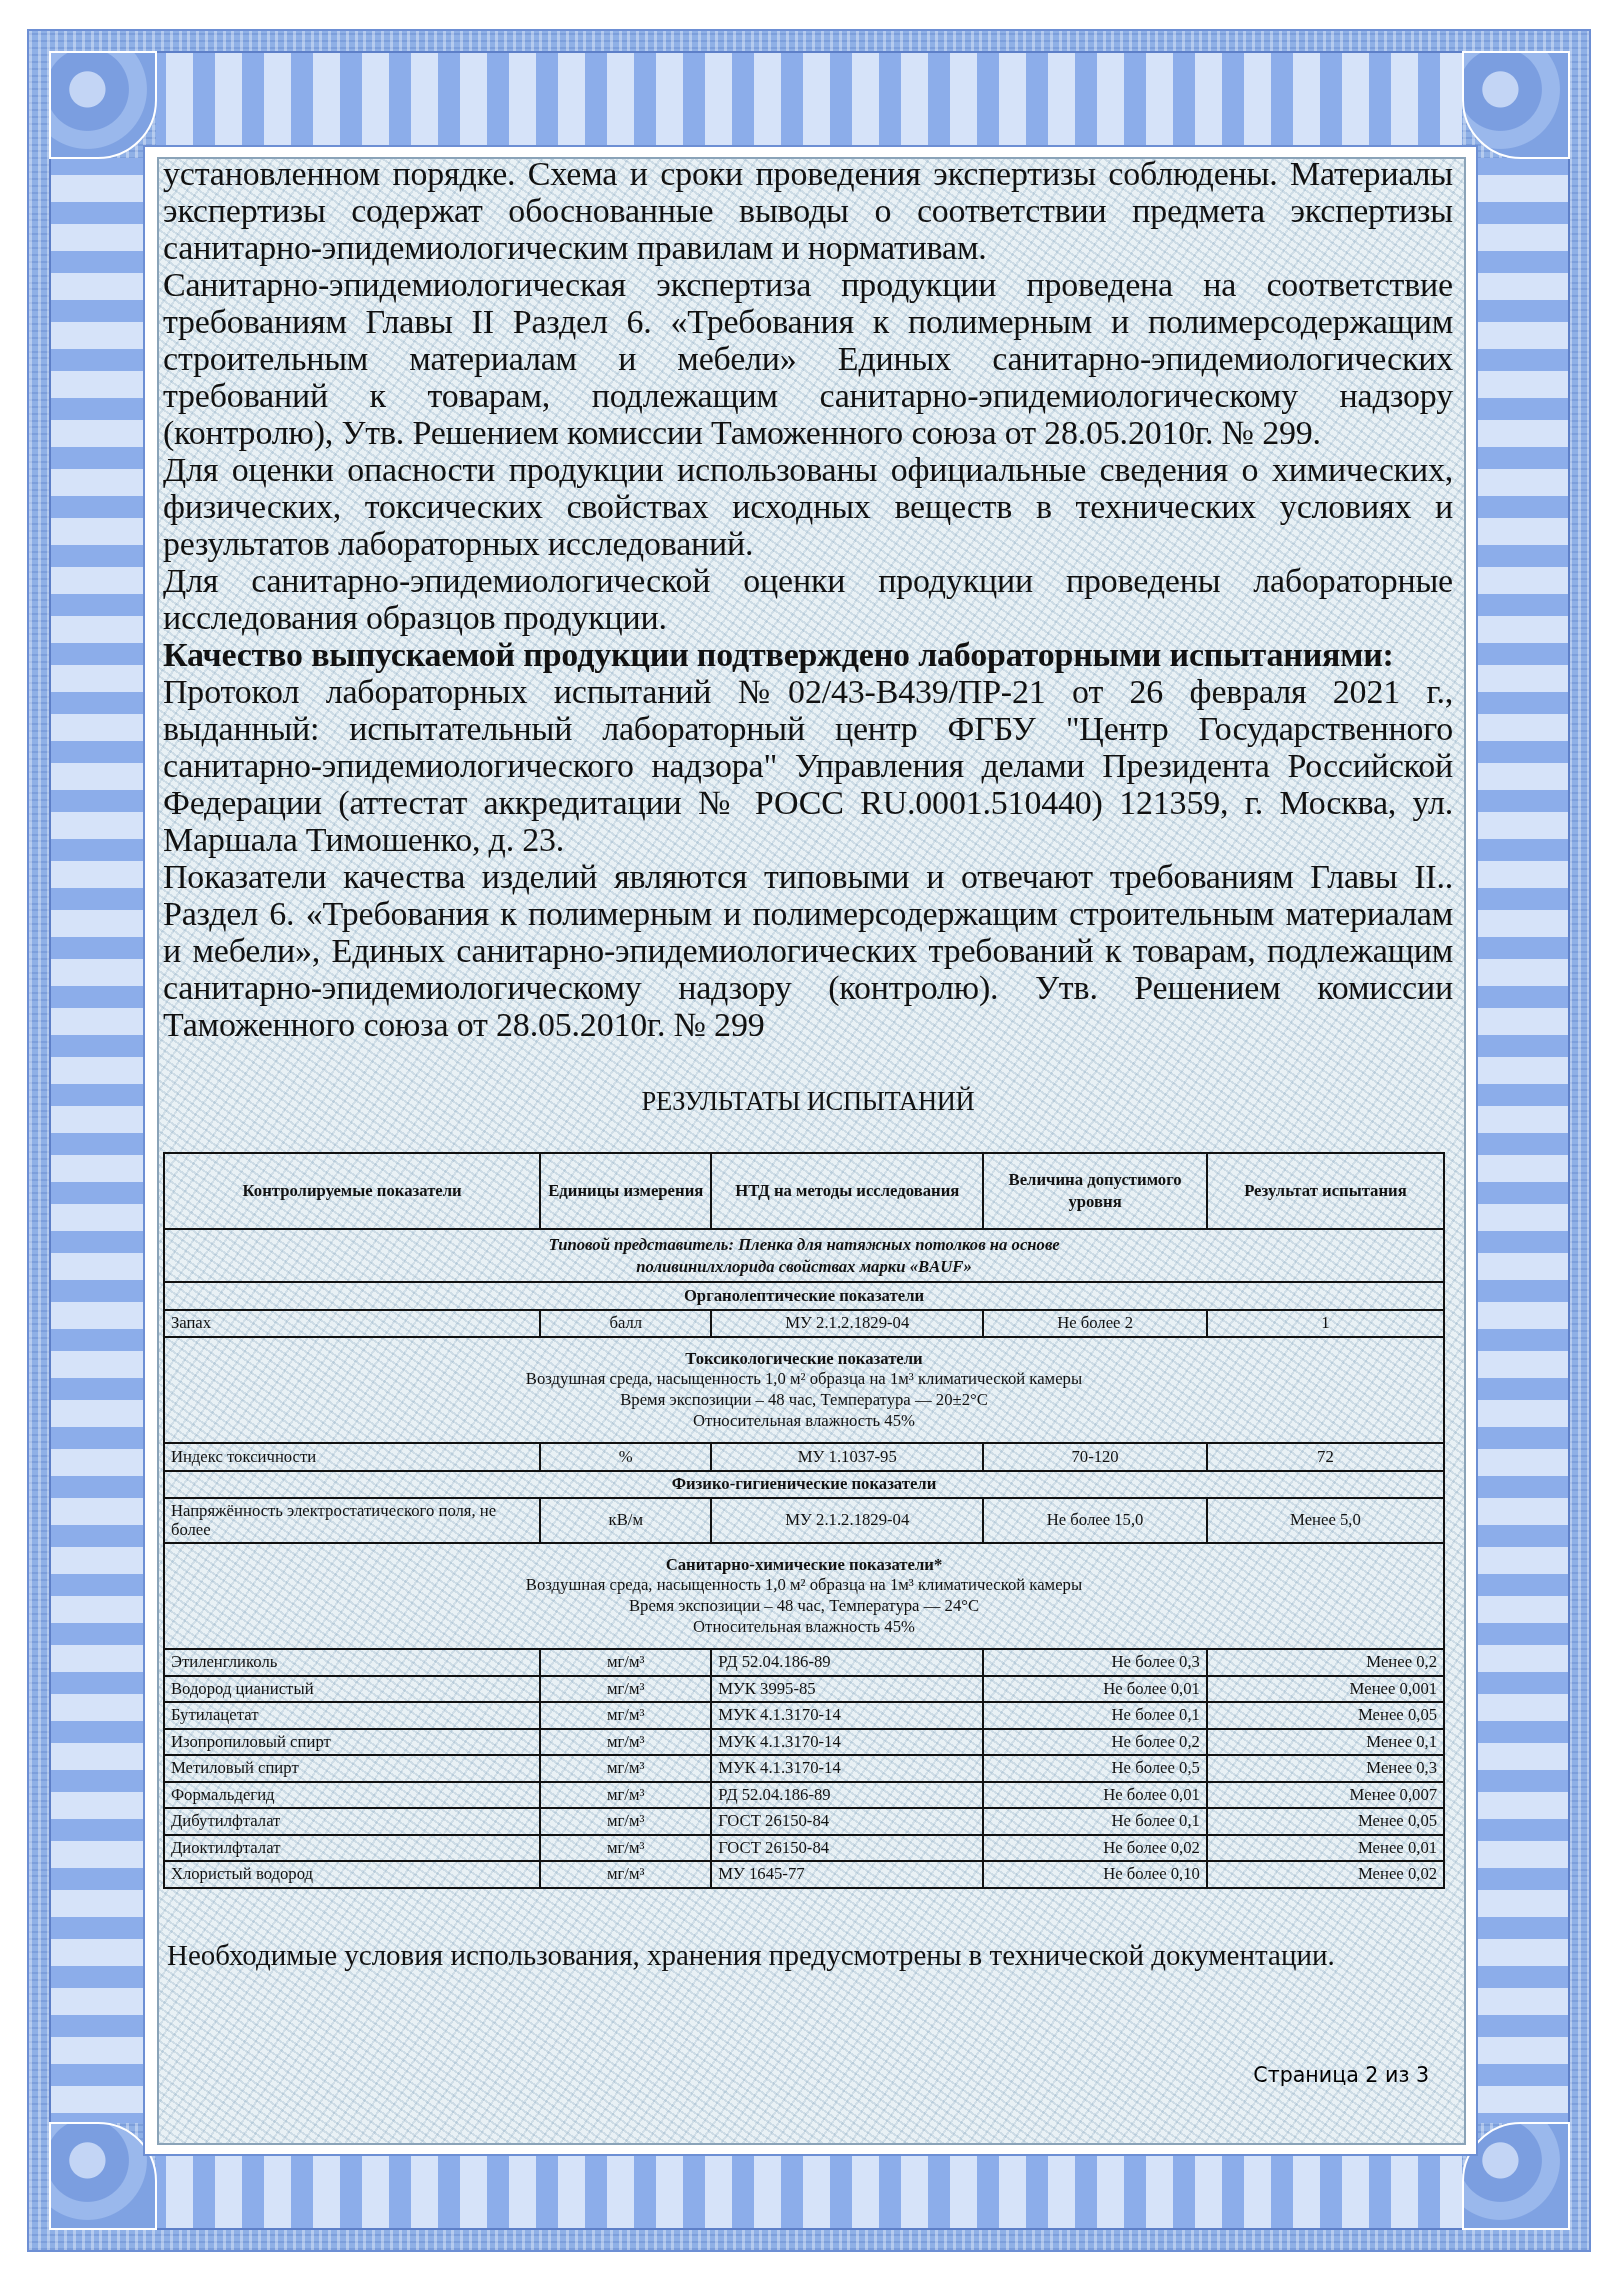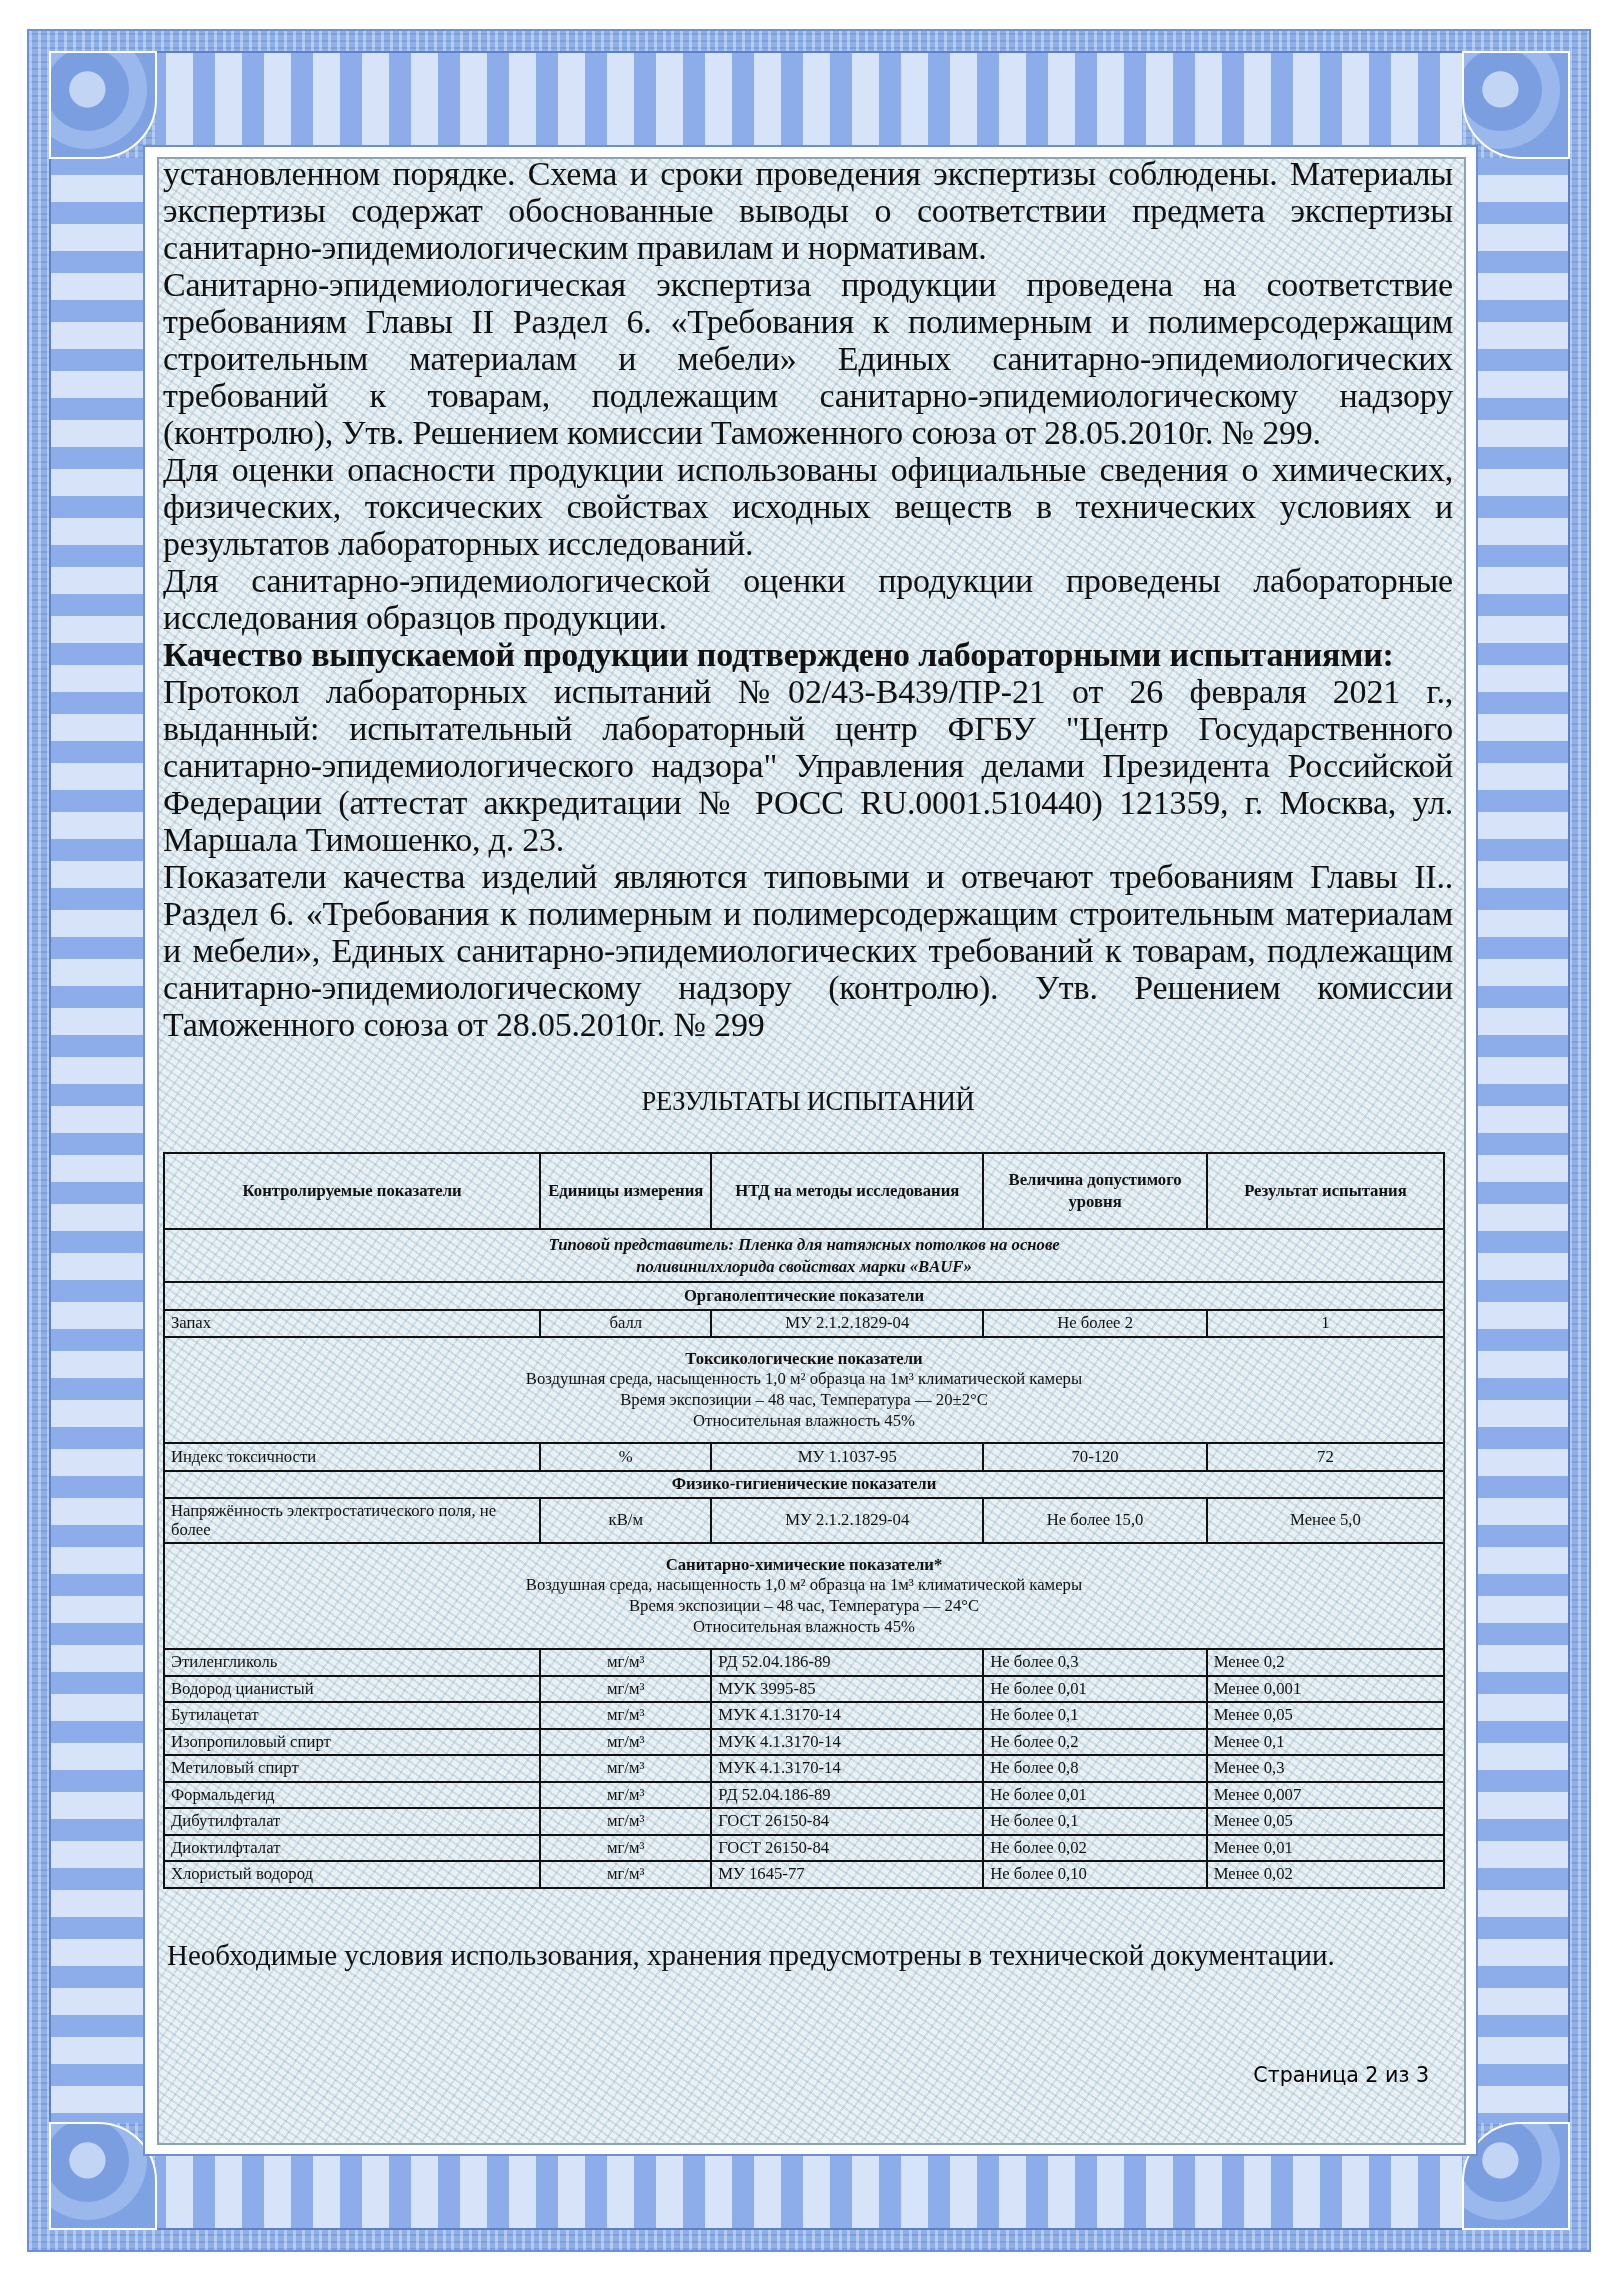--- a/index.html
+++ b/index.html
@@ -91,21 +91,21 @@
   tr.section-multi .sec-title { font-weight: bold; display: block; }
   tr.section-multi .sec-line { display: block; }
   tr.datarow td { height: 25.5px; }
   tr.datarow td.c-name { text-align: left; }
   tr.datarow td.c-unit, tr.datarow td.c-method, tr.datarow td.c-limit, tr.datarow td.c-result { text-align: center; }
   tr.datarow.tall td { height: 43px; line-height: 18.6px; }
   tr.chem td { height: 24.5px; font-size: 16.7px; }
   tr.chem td.c-name { text-align: left; }
   tr.chem td.c-unit { text-align: center; }
   tr.chem td.c-method { text-align: left; }
-  tr.chem td.c-limit, tr.chem td.c-result { text-align: left; }
+  tr.chem td.c-limit, tr.chem td.c-result { text-align: right; }
 
   .closing {
     position: absolute; left: 163px; top: 1933px; width: 1290px;
     font-size: 29px; line-height: 37px; text-align: justify; margin: 4px;
   }
   .page-num {
     position: absolute; right: 192px; top: 2063px;
     font-family: "DejaVu Sans", "Liberation Sans", sans-serif;
     font-size: 20.6px; color: #000000;
   }
@@ -227,21 +227,21 @@
       <td class="c-name">Изопропиловый спирт</td>
       <td class="c-unit">мг/м³</td>
       <td class="c-method">МУК 4.1.3170-14</td>
       <td class="c-limit">Не более 0,2</td>
       <td class="c-result">Менее 0,1</td>
     </tr>
     <tr class="chem">
       <td class="c-name">Метиловый спирт</td>
       <td class="c-unit">мг/м³</td>
       <td class="c-method">МУК 4.1.3170-14</td>
-      <td class="c-limit">Не более 0,8</td>
+      <td class="c-limit">Не более 0,5</td>
       <td class="c-result">Менее 0,3</td>
     </tr>
     <tr class="chem">
       <td class="c-name">Формальдегид</td>
       <td class="c-unit">мг/м³</td>
       <td class="c-method">РД 52.04.186-89</td>
       <td class="c-limit">Не более 0,01</td>
       <td class="c-result">Менее 0,007</td>
     </tr>
     <tr class="chem">

